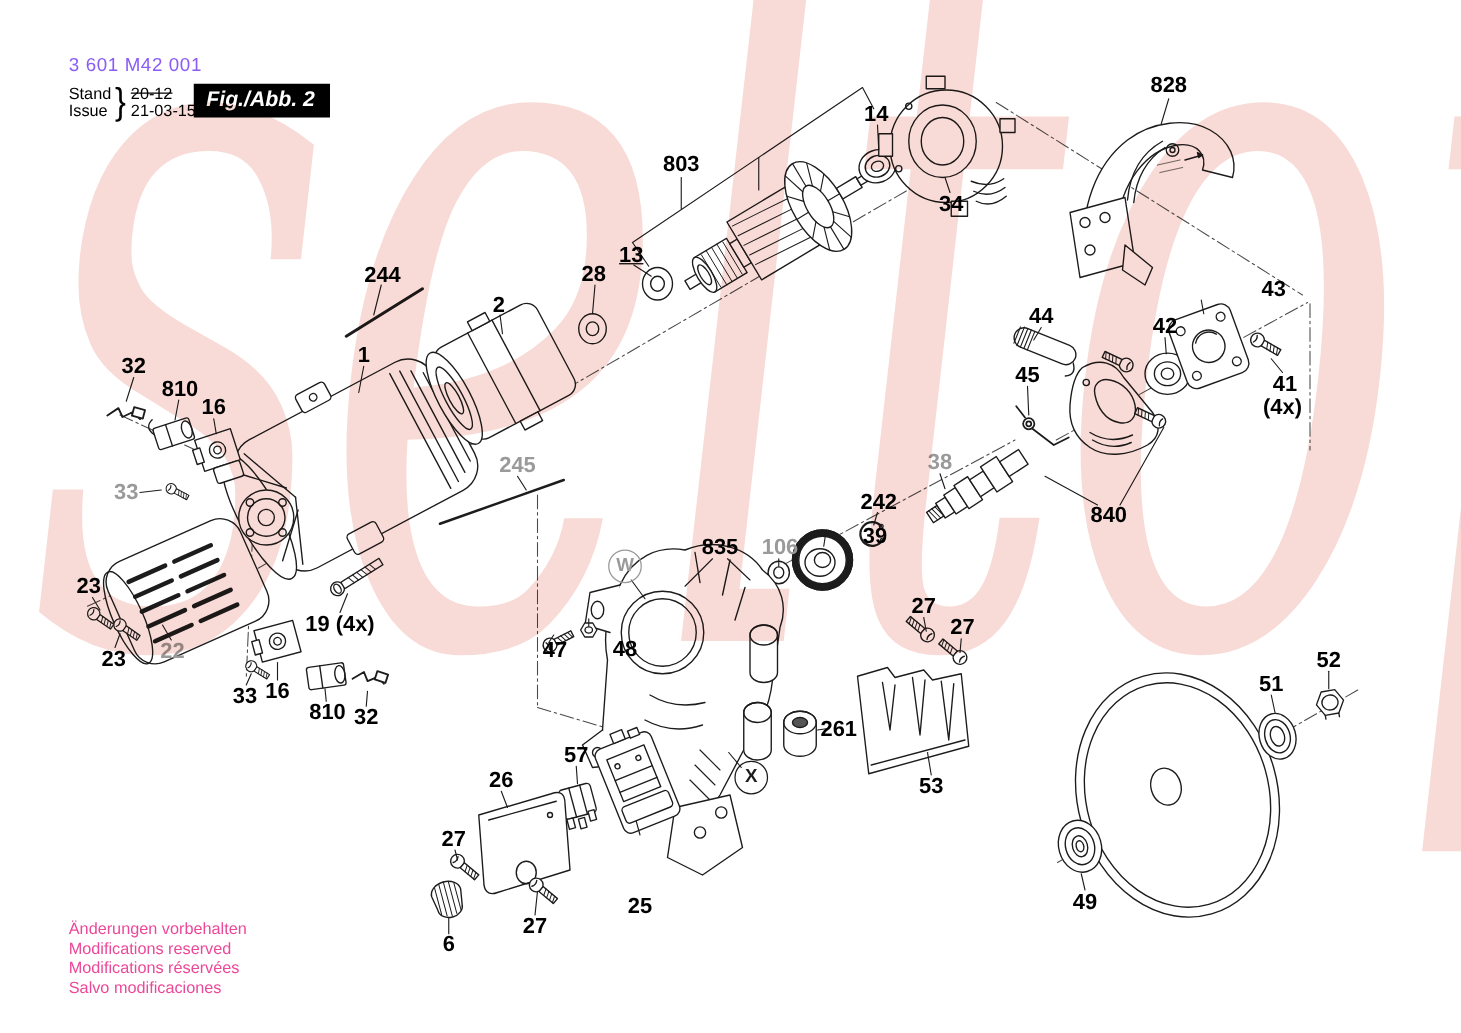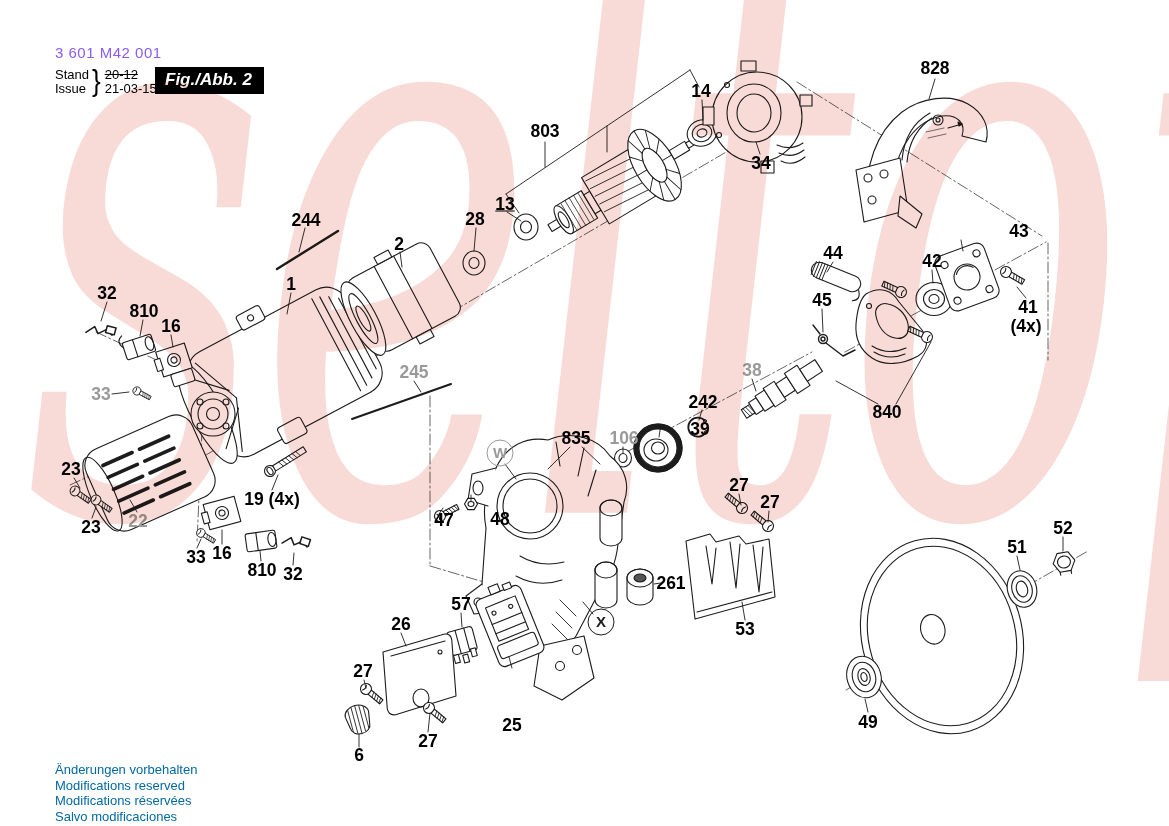--- a/index.html
+++ b/index.html
@@ -8,21 +8,21 @@
   
   .doc-number{position:absolute;left:55px;top:44px;font-size:15px;color:#8b5cf6;letter-spacing:.5px;}
   .stand-block{position:absolute;left:55px;top:66px;display:flex;align-items:center;gap:2px;}
   .stand-col{display:flex;flex-direction:column;font-size:13px;line-height:14px;color:#000;justify-content:center;}
   .brace{font-size:26px;transform:scaleY(1.15);font-weight:400;margin:0 2px 0 1px;}
   .val-col{display:flex;flex-direction:column;font-size:13px;line-height:14px;color:#000;}
   .strike{text-decoration:line-through;}
   .fig-box{position:absolute;left:155px;top:67px;background:#000;color:#fff;
            font-weight:bold;font-style:italic;font-size:17px;padding:3px 12px 4px 10px;text-align:right;}
   
-  .footer{position:absolute;left:55px;top:762px;font-size:13px;line-height:15.5px;color:#0369a1;}
+  .footer{position:absolute;left:55px;top:735px;font-size:13px;line-height:15.5px;color:#ec4899;}
   
   .watermark{position:absolute;left:26px;top:-170px;z-index:5;pointer-events:none;
              font-family:"DejaVu Serif",serif;font-style:italic;font-size:470px;line-height:1;
              letter-spacing:-10px;transform:scaleY(1.72);transform-origin:top left;
              mix-blend-mode:multiply;user-select:none;}
   
   #drawing{position:absolute;left:0;top:0;z-index:1;}
   #callout-layer{position:absolute;left:0;top:0;width:100%;height:100%;z-index:3;}
   .callout{position:absolute;transform:translate(-50%,-50%);font-weight:bold;
            font-size:17.5px;color:#000;white-space:nowrap;}

